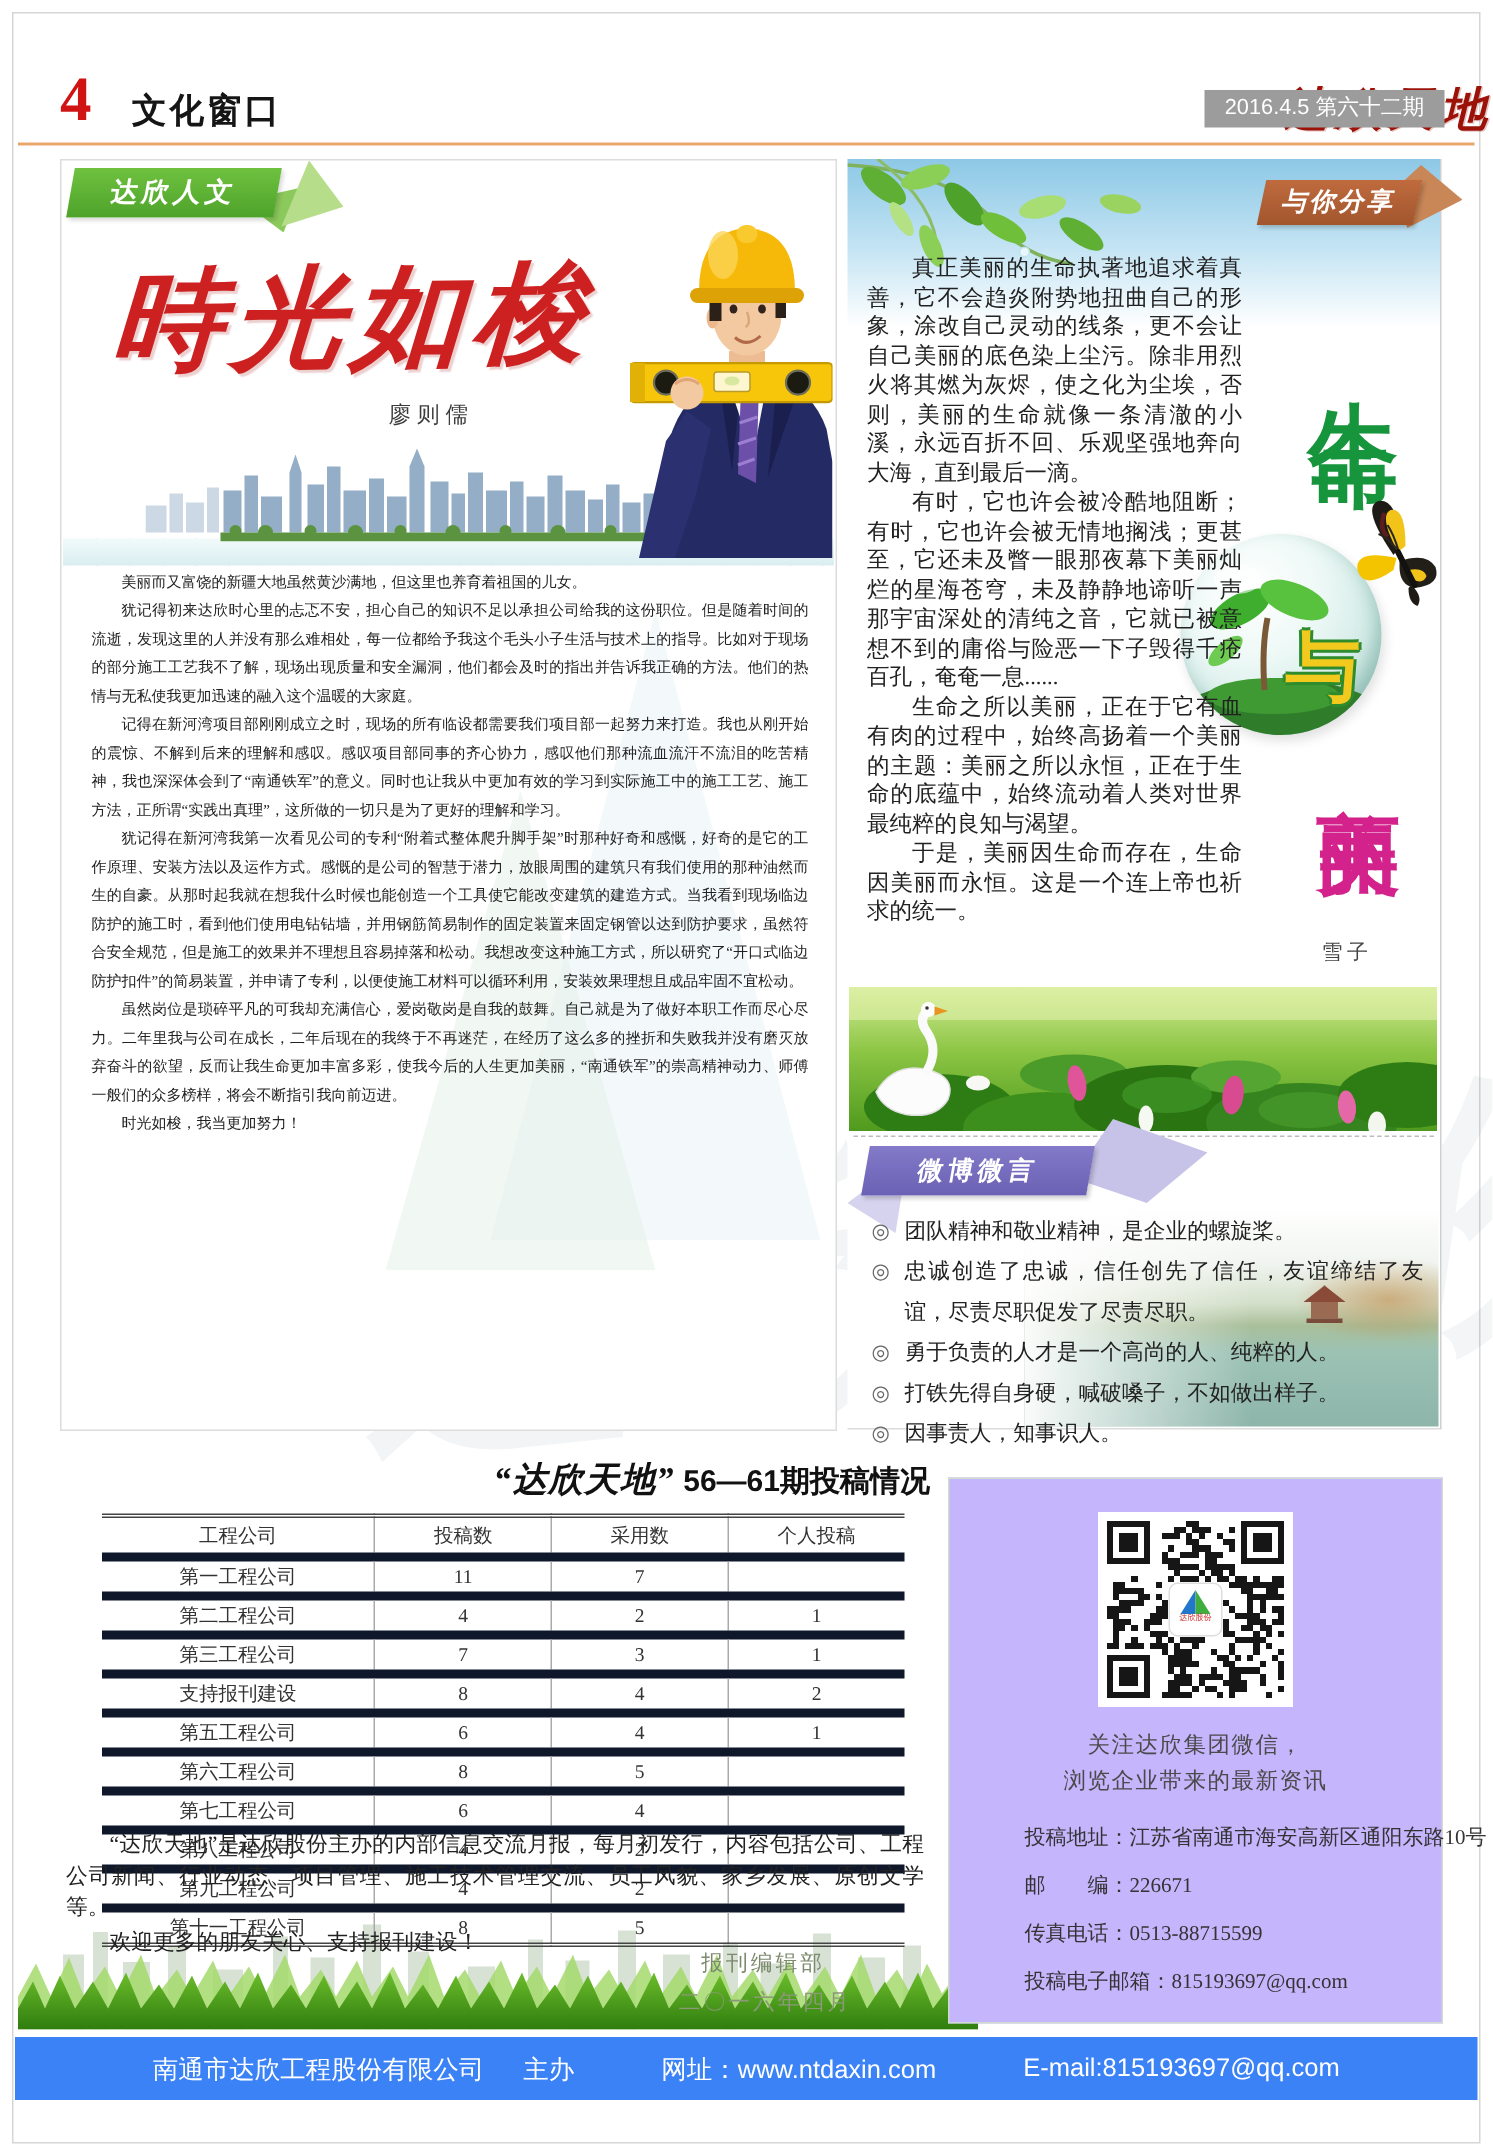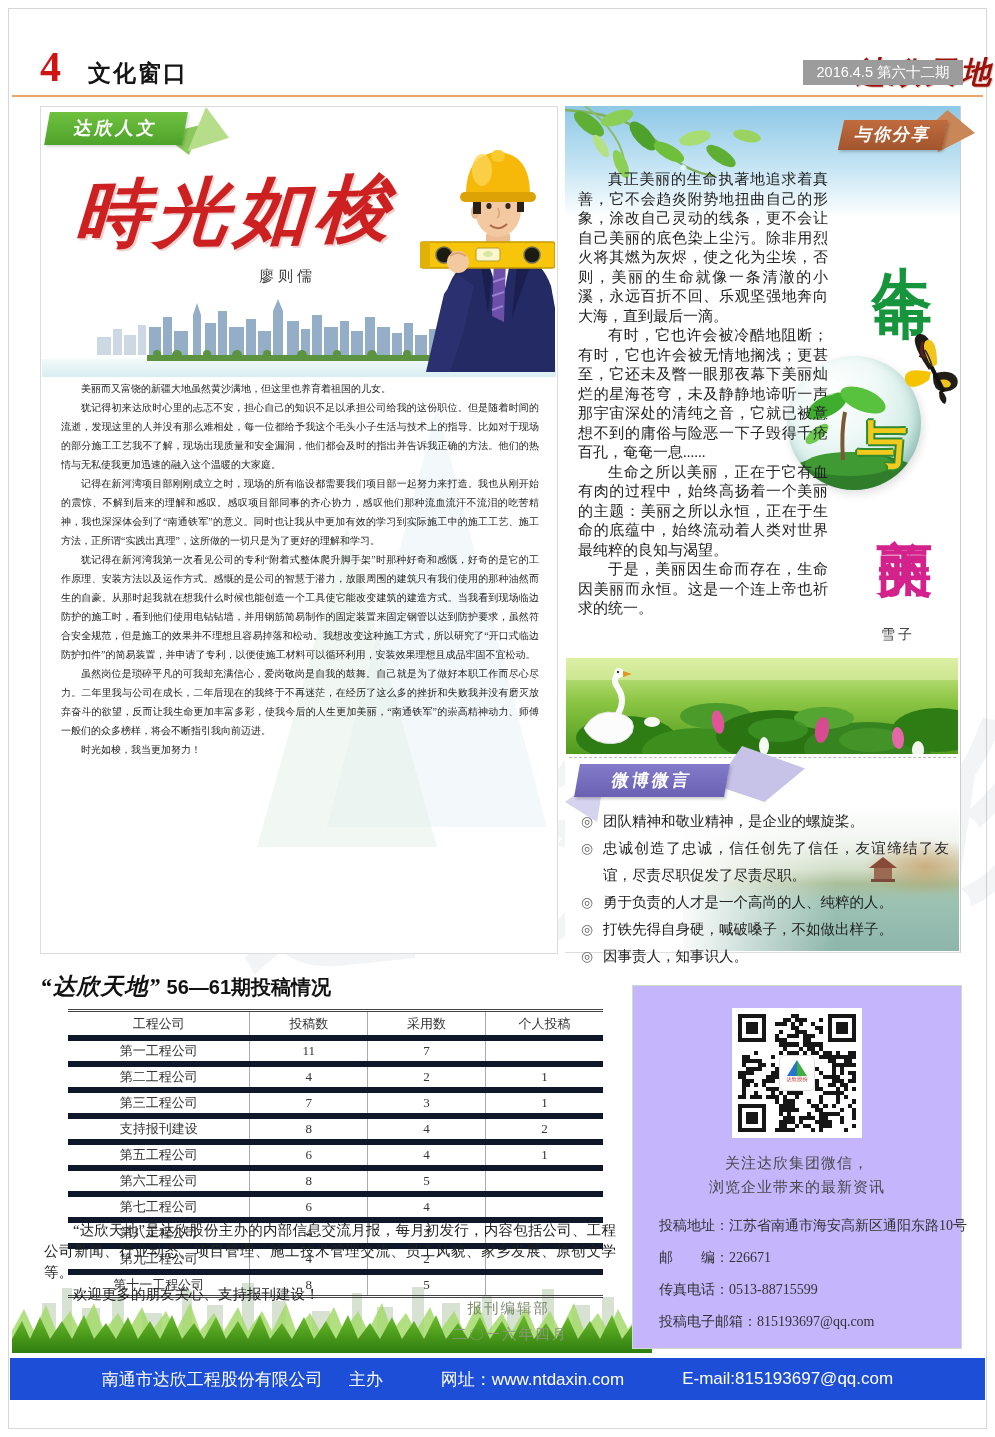--- a/index.html
+++ b/index.html
@@ -84,21 +84,21 @@
   .lake::before{content:"";position:absolute;inset:0;
       background:radial-gradient(ellipse 90px 40px at 88% 42%,rgba(193,131,62,.55),transparent 70%),
                  linear-gradient(90deg,rgba(255,255,255,.95),rgba(255,255,255,0) 55%);}
   .pavilion{position:absolute;right:62px;top:52px;}
   .quotes{position:absolute;left:16px;top:702px;width:368px;z-index:5;}
   .quote-line{position:relative;padding-left:22px;font-size:14.5px;line-height:27px;color:#222;text-align:justify;}
   .quote-line .b{position:absolute;left:0;top:0;color:#666;font-size:14px;}
 
   
   .bottom-left{position:absolute;left:40px;top:965px;width:580px;height:388px;z-index:2;}
-  .tbl-title{position:absolute;left:0;right:0;top:6px;text-align:left;z-index:3;}
+  .tbl-title{position:absolute;left:0;right:0;top:6px;text-align:right;z-index:3;}
   .tbl-title .cal{font-size:23px;font-weight:bold;font-style:italic;color:#111;letter-spacing:1px;}
   .tbl-title .rest{font-family:"Liberation Sans",sans-serif;font-size:20px;font-weight:bold;color:#111;}
   .sub-table{position:absolute;left:28px;top:44px;width:535px;border-collapse:collapse;z-index:3;
       border-top:3px double #444;border-bottom:3px double #444;font-size:13px;color:#333;}
   .sub-table th{font-weight:normal;height:21px;border-bottom:1.5px solid #666;}
   .sub-table td{height:17px;border-top:6px solid #0f172a;text-align:center;}
   .sub-table td+td,.sub-table th+th{border-left:1px solid #aaa;}
   .sub-table td:first-child{width:34%;} .sub-table td{width:22%;}
   .about-p{position:absolute;left:4px;top:255px;width:572px;font-size:14.5px;line-height:21px;
       text-align:justify;text-indent:2em;color:#222;z-index:4;margin:0;}
@@ -111,24 +111,24 @@
   .wechat-panel{position:absolute;left:632px;top:985px;width:328px;height:362px;background:#c4b5fd;
       border:1px solid #d0dbd0;z-index:2;}
   .qr-wrap{position:absolute;left:99px;top:22px;width:130px;height:130px;background:#fff;padding:6px;box-sizing:border-box;}
   .qr-logo{position:absolute;left:50%;top:50%;transform:translate(-50%,-50%);width:36px;height:36px;background:#fff;
       border-radius:6px;border:1px solid #ddd;text-align:center;box-sizing:border-box;}
   .qr-logo .tri{display:block;margin:4px auto 0;}
   .qr-logo .lbl{display:block;font-size:6px;color:#c22;line-height:6px;transform:scale(.9);}
   .qr-cap{position:absolute;left:0;right:0;text-align:center;font-size:15px;color:#4a4a4a;letter-spacing:1px;}
   .cap1{top:168px;} .cap2{top:192px;}
   .contacts{position:absolute;left:26px;top:224px;font-size:14px;color:#333;}
-  .contacts .row{height:32px;line-height:32px;white-space:nowrap;}
+  .contacts .row{height:32px;line-height:32px;white-space:nowrap;margin-left:24px;}
 
   
-  .footer{position:absolute;left:10px;right:10px;top:1358px;height:42px;background:#1d4ed8;color:#fff;
+  .footer{position:absolute;left:10px;right:10px;top:1358px;height:42px;background:#3b82f6;color:#fff;
       font-family:"Liberation Sans",sans-serif;font-size:17px;display:flex;align-items:center;
       justify-content:center;gap:58px;z-index:3;}
   .footer .grp{display:flex;gap:26px;}
 </style>
 </head>
 <body>
 
 <div class="page">
   <div class="frame"></div>
 

